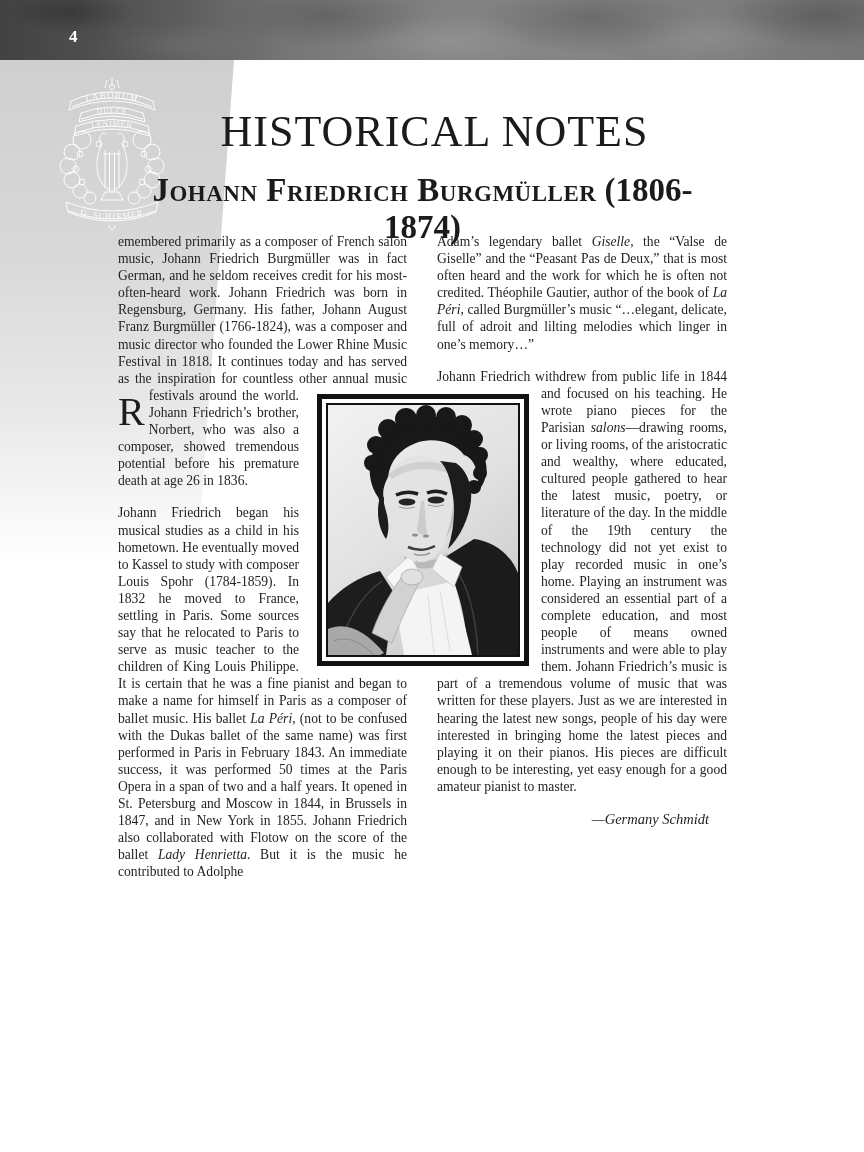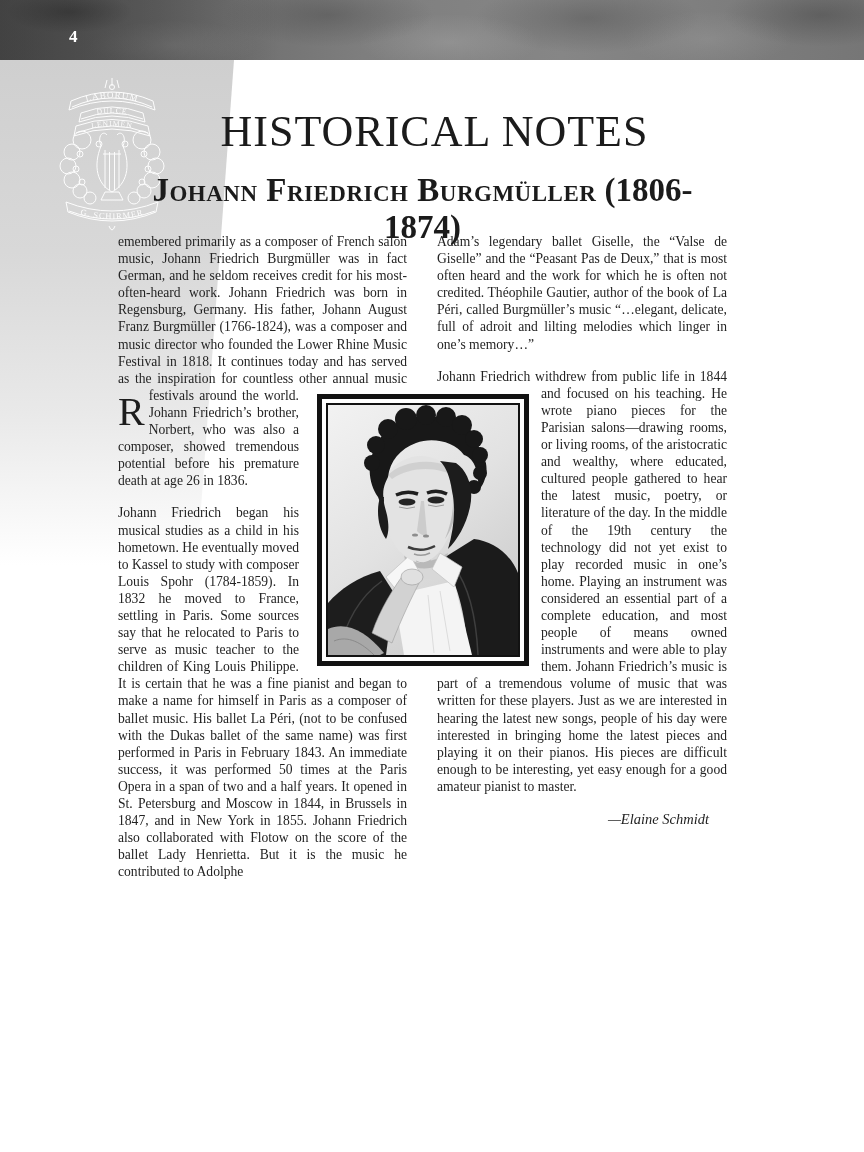--- a/index.html
+++ b/index.html
@@ -37,21 +37,21 @@
          font-size:44px;font-weight:normal;letter-spacing:1px;color:#1b1b1b;}
   .subtitle{position:absolute;left:118px;top:172px;width:609px;margin:0;text-align:center;
          font-size:33px;font-weight:bold;color:#1b1b1b;}
   .subtitle .sc{font-variant:small-caps;letter-spacing:.5px;}
 
   
   .col{position:absolute;top:233px;font-size:13.6px;line-height:17.1px;text-align:justify;color:#232323;}
   .col-left{left:118px;width:289px;}
   .col-right{left:437px;width:290px;}
   .col p{margin:0 0 15px 0;}
-  .it{}
+  .it{font-style:italic;}
   .dropcap{float:left;font-size:40px;line-height:31px;padding:2px 4px 0 0;color:#1d1d1d;}
   .spL1{float:right;width:0;height:161px;}
   .spL2{float:right;clear:right;width:108px;height:274px;}
   .spR1{float:left;width:0;height:158px;}
   .spR2{float:left;clear:left;width:104px;height:274px;}
   .byline{text-align:right;padding-right:18px;margin-top:16px;font-style:italic;font-size:14.5px;color:#1e1e1e;}
 
   
   .portrait{position:absolute;left:317px;top:394px;width:212px;height:272px;box-sizing:border-box;
             border:5px solid #121212;padding:4px;background:#ffffff;}
@@ -141,21 +141,21 @@
     <div class="spL2"></div>
     <p><span class="dropcap">R</span><span><span>emembered primarily as a composer of French salon music, Johann Friedrich Burgmüller was in fact German, and he seldom receives credit for his most-often-heard work. Johann Friedrich was born in Regensburg, Germany. His father, Johann August Franz Burgmüller (1766-1824), was a composer and music director who founded the Lower Rhine Music Festival in 1818. It continues today and has served as the inspiration for countless other annual music festivals around the world. Johann Friedrich’s brother, Norbert, who was also a composer, showed tremendous potential before his premature death at age 26 in 1836.</span></span></p>
     <p><span>Johann Friedrich began his musical studies as a child in his hometown. He eventually moved to Kassel to study with composer Louis Spohr (1784-1859). In 1832 he moved to France, settling in Paris. Some sources say that he relocated to Paris to serve as music teacher to the children of King Louis Philippe. It is certain that he was a fine pianist and began to make a name for himself in Paris as a composer of ballet music. His ballet </span><span class="it">La Péri</span><span>, (not to be confused with the Dukas ballet of the same name) was first performed in Paris in February 1843. An immediate success, it was performed 50 times at the Paris Opera in a span of two and a half years. It opened in St. Petersburg and Moscow in 1844, in Brussels in 1847, and in New York in 1855. Johann Friedrich also collaborated with Flotow on the score of the ballet </span><span class="it">Lady Henrietta</span><span>. But it is the music he contributed to Adolphe</span></p>
   </div>
 
   <div class="col col-right">
     <div class="spR1"></div>
     <div class="spR2"></div>
     <p><span>Adam’s legendary ballet </span><span class="it">Giselle</span><span>, the “Valse de Giselle” and the “Peasant Pas de Deux,” that is most often heard and the work for which he is often not credited. Théophile Gautier, author of the book of </span><span class="it">La Péri</span><span>, called Burgmüller’s music “…elegant, delicate, full of adroit and lilting melodies which linger in one’s memory…”</span></p>
     <p><span>Johann Friedrich withdrew from public life in 1844 and focused on his teaching. He wrote piano pieces for the Parisian </span><span class="it">salons</span><span>—drawing rooms, or living rooms, of the aristocratic and wealthy, where educated, cultured people gathered to hear the latest music, poetry, or literature of the day. In the middle of the 19th century the technology did not yet exist to play recorded music in one’s home. Playing an instrument was considered an essential part of a complete education, and most people of means owned instruments and were able to play them. Johann Friedrich’s music is part of a tremendous volume of music that was written for these players. Just as we are interested in hearing the latest new songs, people of his day were interested in bringing home the latest pieces and playing it on their pianos. His pieces are difficult enough to be interesting, yet easy enough for a good amateur pianist to master.</span></p>
-    <div class="byline">—Elaine Schmidt</div>
+    <div class="byline">—Germany Schmidt</div>
   </div>
 
   <div class="portrait">
     <div class="portrait-inner">
       <svg viewBox="0 0 190 250" preserveAspectRatio="none">
         <defs>
           <linearGradient id="pbg" x1="0" y1="0" x2=".6" y2="1">
             <stop offset="0" stop-color="#f2f2f2"></stop>
               <stop offset=".55" stop-color="#e2e2e2"></stop>
               <stop offset="1" stop-color="#cdcdcd"></stop>

